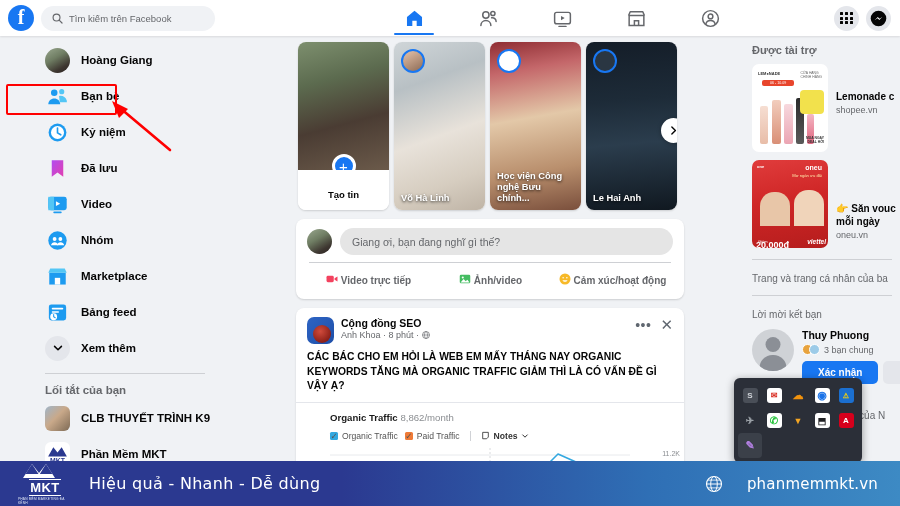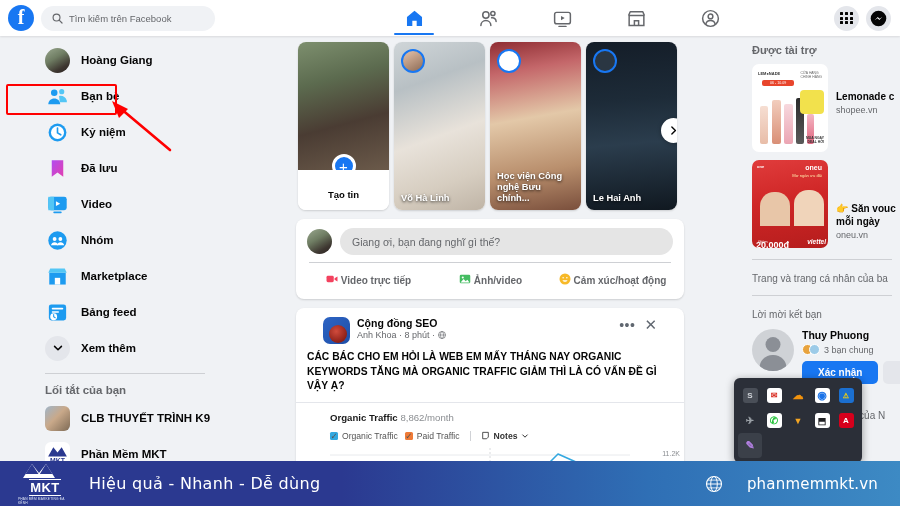--- a/index.html
+++ b/index.html
@@ -85,21 +85,21 @@
   .comp-input { flex: 1; height: 27px; background: #e5e5e5; border-radius: 16px;
                 display: flex; align-items: center; padding: 0 12px; cursor: pointer; }
   .comp-input span { font-size: 10.5px; color: #65676b; }
   .comp-sep { height: 1px; background: #ced0d4; margin: 7px 2px 0; }
   .comp-acts { display: flex; align-items: center; height: 31px; }
   .comp-act { flex: 1; display: flex; align-items: flex-end; justify-content: center; gap: 2px; cursor: pointer; }
   .comp-act span { font-size: 10px; font-weight: 600; color: #65676b; }
 
   
   .post { margin-top: 9px; overflow: hidden; }
-  .post-hd { display: flex; align-items: flex-start; padding: 9px 27px 0; }
+  .post-hd { display: flex; align-items: flex-start; padding: 9px 11px 0; }
   .pg-av { width: 27px; height: 27px; border-radius: 7px; flex: 0 0 auto; position: relative; overflow: hidden;
            background: linear-gradient(135deg,#2d64c4 0%,#1e4fa8 100%); }
   .pg-av .inner { position: absolute; left: 6px; bottom: 1px; width: 18px; height: 18px; border-radius: 50%;
                   background: radial-gradient(circle at 40% 35%, #d14b3c 0%, #8c2018 70%); }
   .pg-meta { margin-left: 7px; flex: 1; }
   .pg-name { font-size: 10.5px; font-weight: 700; color: #050505; }
   .pg-sub { font-size: 9px; color: #65676b; margin-top: 1px; }
   .pg-btns { display: flex; align-items: center; gap: 9px; padding-top: 2px; }
   .dots { font-size: 14px; color: #606770; letter-spacing: .5px; cursor: pointer; line-height: .6; }
   .xbtn { font-size: 15px; color: #606770; cursor: pointer; line-height: .8; font-weight: 300; }

